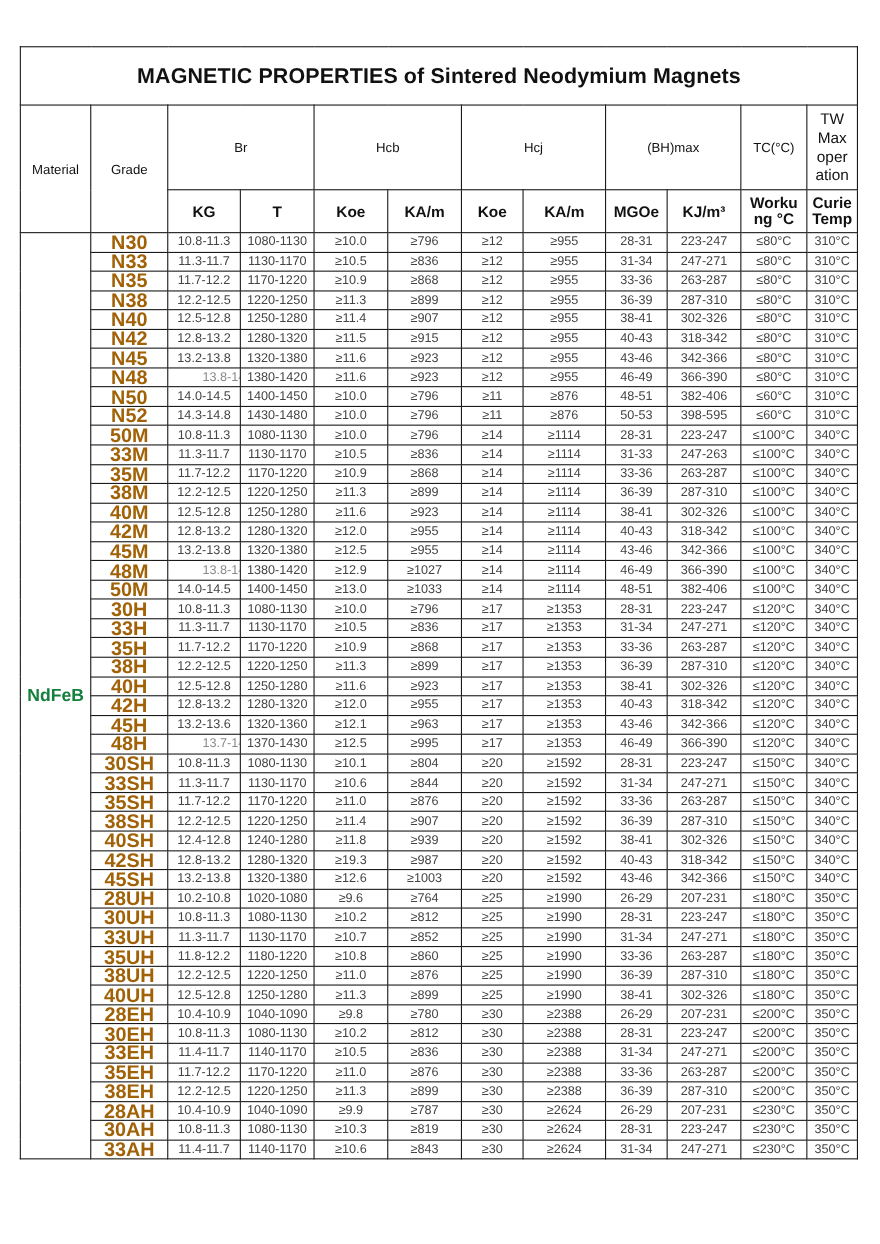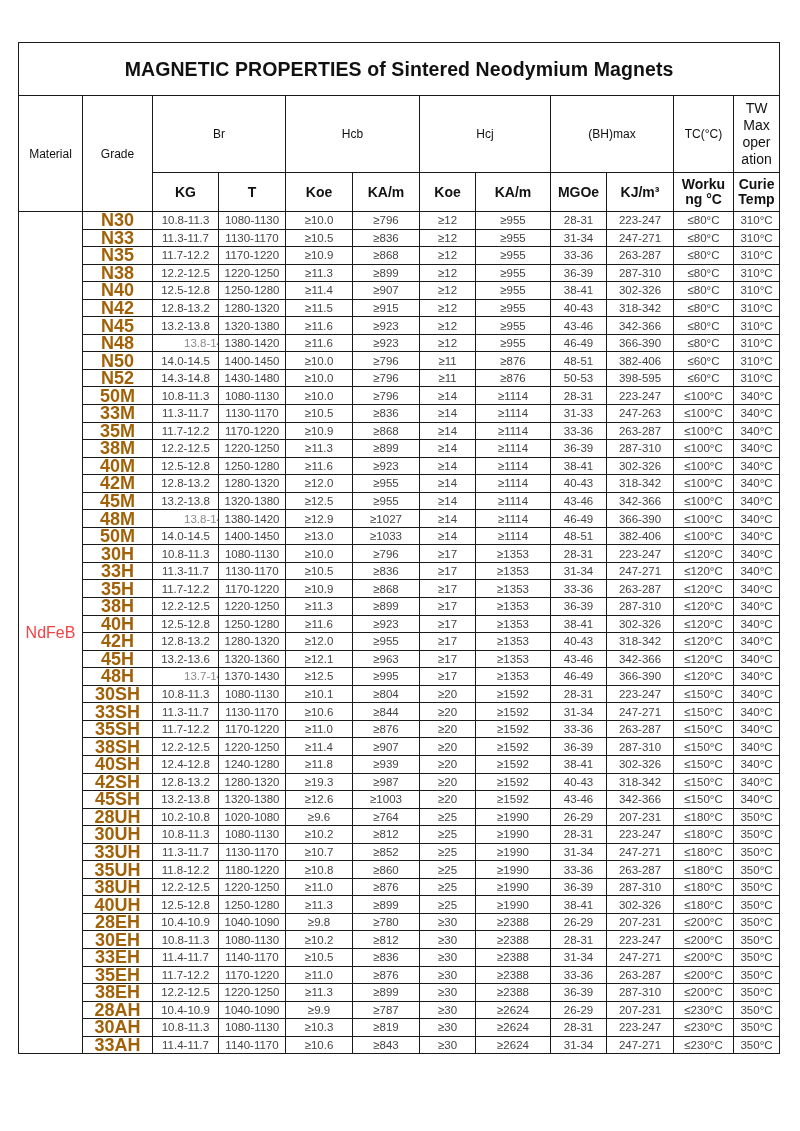--- a/index.html
+++ b/index.html
@@ -7,21 +7,21 @@
   .sheet { position:absolute; left:18px; top:42px; width:761px; }
   table { border-collapse:collapse; table-layout:fixed; width:761px; }
   td, th { border:1.4px solid #1a1a1a; padding:0; text-align:center; vertical-align:middle; overflow:hidden; white-space:nowrap; }
   .title { height:52px; font-size:19.5px; font-weight:bold; letter-spacing:0.1px; }
   .h1 th { height:76px; font-size:12px; font-weight:normal; }
   .h2 th { height:38px; font-size:14px; font-weight:bold; }
   .h1 th.wrap, .h2 th.wrap { white-space:normal; line-height:15px; }
   .h1 th.tw { font-size:14px; line-height:17px; font-weight:normal; }
   tbody.data td { height:16.55px; font-size:11.5px; color:#444; line-height:16px; }
   tbody.data td.grade { font-weight:bold; color:#a16207; font-size:18px; }
-  tbody.data td.material { font-weight:normal; color:#ef4444; font-size:16px; border-top:1.4px solid #1a1a1a;margin-left:39px; }
+  tbody.data td.material { font-weight:bold; color:#15803d; font-size:16px; border-top:1.4px solid #1a1a1a;margin-left:39px; }
   tbody.data td.faint { color:#8a8a8a;padding-left:31px; }
   tbody.data tr { border-bottom:1.4px solid #1a1a1a; }
 </style>
 </head>
 <body>
 
 <div class="sheet">
   <table>
     <colgroup>
       <col style="width:64px">

